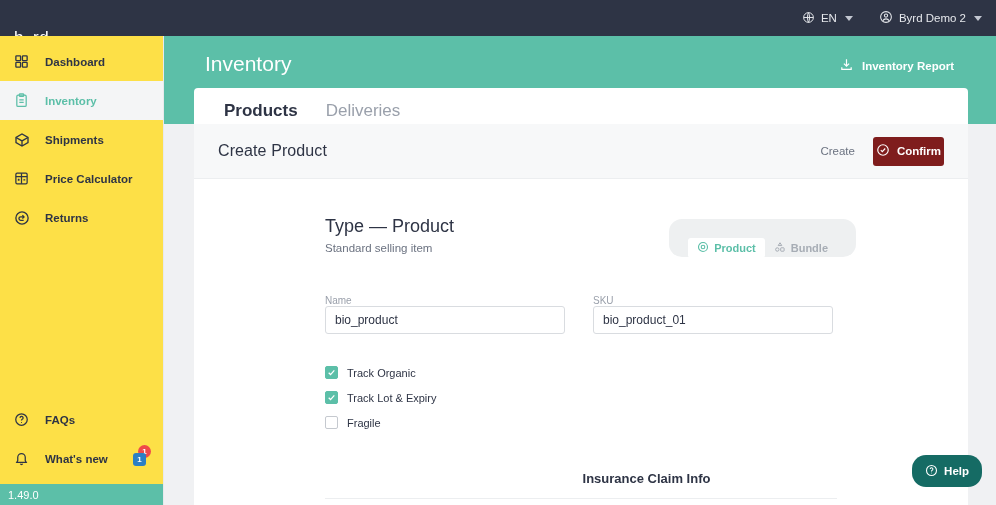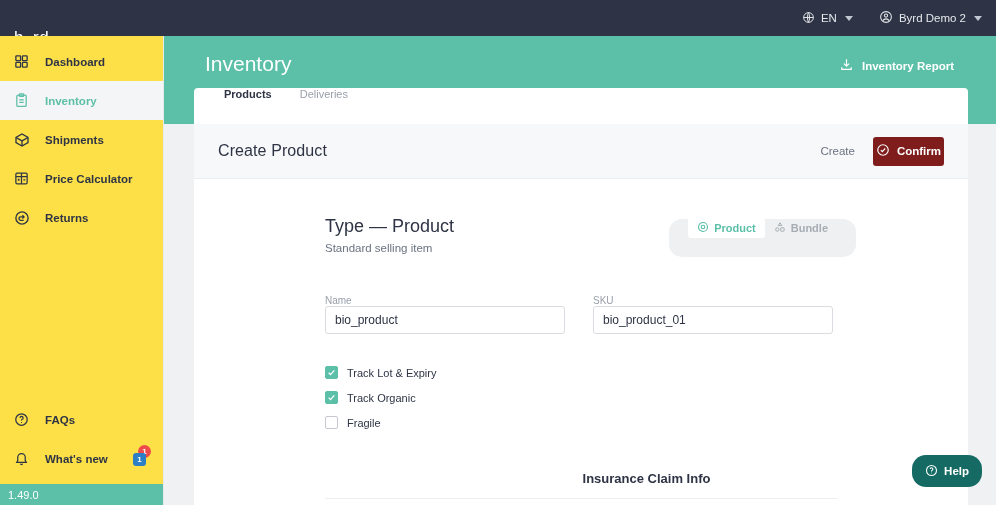--- a/index.html
+++ b/index.html
@@ -75,21 +75,21 @@
     display: flex; align-items: center; gap: 8px; cursor: pointer; font-weight: 600;
   }
 
   
   .tabs-card {
     position: absolute; left: 194px; top: 88px; width: 774px; height: 36px;
     background: #ffffff; border-radius: 4px 4px 0 0;
   }
   .tabs { display: flex; height: 36px; padding-left: 16px; }
   .tab {
-    display: flex; align-items: flex-start; padding: 0 14px; font-size: 11px;
+    display: flex; align-items: center; padding: 0 14px; font-size: 17px;
     color: #9aa0ab; cursor: pointer; position: relative; height: 45px;
   }
   .tab.active { color: #2e3445; font-weight: bold; }
   .tab.active::after {
     content: ""; position: absolute; left: 0; right: 0; bottom: 0;
     height: 3px; background: #5cbfa8;
   }
 
   
   .content-card {
@@ -112,21 +112,21 @@
     display: flex; align-items: center; gap: 7px; cursor: pointer; font-family: inherit;
   }
 
   
   .form-body { padding: 37px 0 0 131px; position: relative; }
   .type-row { display: flex; align-items: flex-start; width: 531px; }
   .type-title { font-size: 18px; color: #2e3445; font-weight: 400; }
   .type-sub { font-size: 11.5px; color: #6b7280; margin-top: 5px; }
   .seg {
     margin-left: auto; background: #eef0f1; border-radius: 13px; padding: 19px;
-    display: flex; align-items: flex-end; height: 26px; margin-top: 3px;
+    display: flex; align-items: flex-start; height: 26px; margin-top: 3px;
   }
   .seg-opt {
     display: flex; align-items: center; gap: 5px; font-size: 11px; font-weight: bold;
     padding: 0 9px; height: 20px; border-radius: 3px; color: #a7adb5; cursor: pointer;
   }
   .seg-opt.active { background: #ffffff; color: #5cbfa8; }
 
   .fields { display: flex; gap: 28px; margin-top: 38px; }
   .field { width: 240px; }
   .field-label { font-size: 10px; color: #9aa0ab; }
@@ -369,29 +369,29 @@
         </div>
       </div>
 
       <div class="checks">
         <div class="check-row">
           <span class="cbox checked">
             <svg width="9" height="9" viewBox="0 0 24 24" fill="none" stroke="#ffffff" stroke-width="3.4">
               <path d="M4.5 12.5l5 5 10-11"></path>
             </svg>
           </span>
-          <span>Track Lot &amp; Expiry</span>
+          <span>Track Organic</span>
         </div>
         <div class="check-row">
           <span class="cbox checked">
             <svg width="9" height="9" viewBox="0 0 24 24" fill="none" stroke="#ffffff" stroke-width="3.4">
               <path d="M4.5 12.5l5 5 10-11"></path>
             </svg>
           </span>
-          <span>Track Organic</span>
+          <span>Track Lot &amp; Expiry</span>
         </div>
         <div class="check-row">
           <span class="cbox"></span>
           <span>Fragile</span>
         </div>
       </div>
 
       <div class="section-title">Insurance Claim Info</div>
       <div class="section-div"></div>
 

